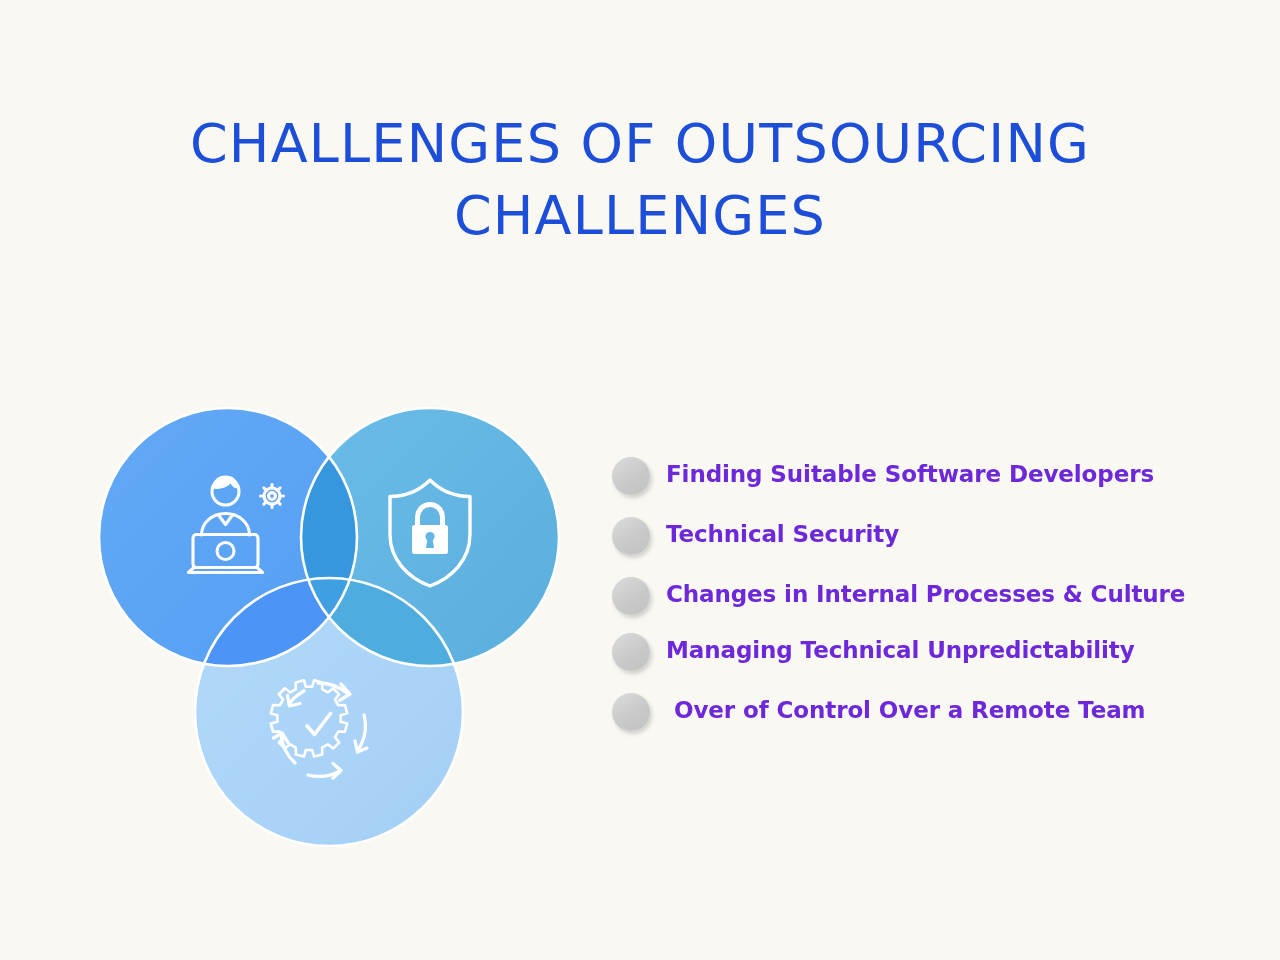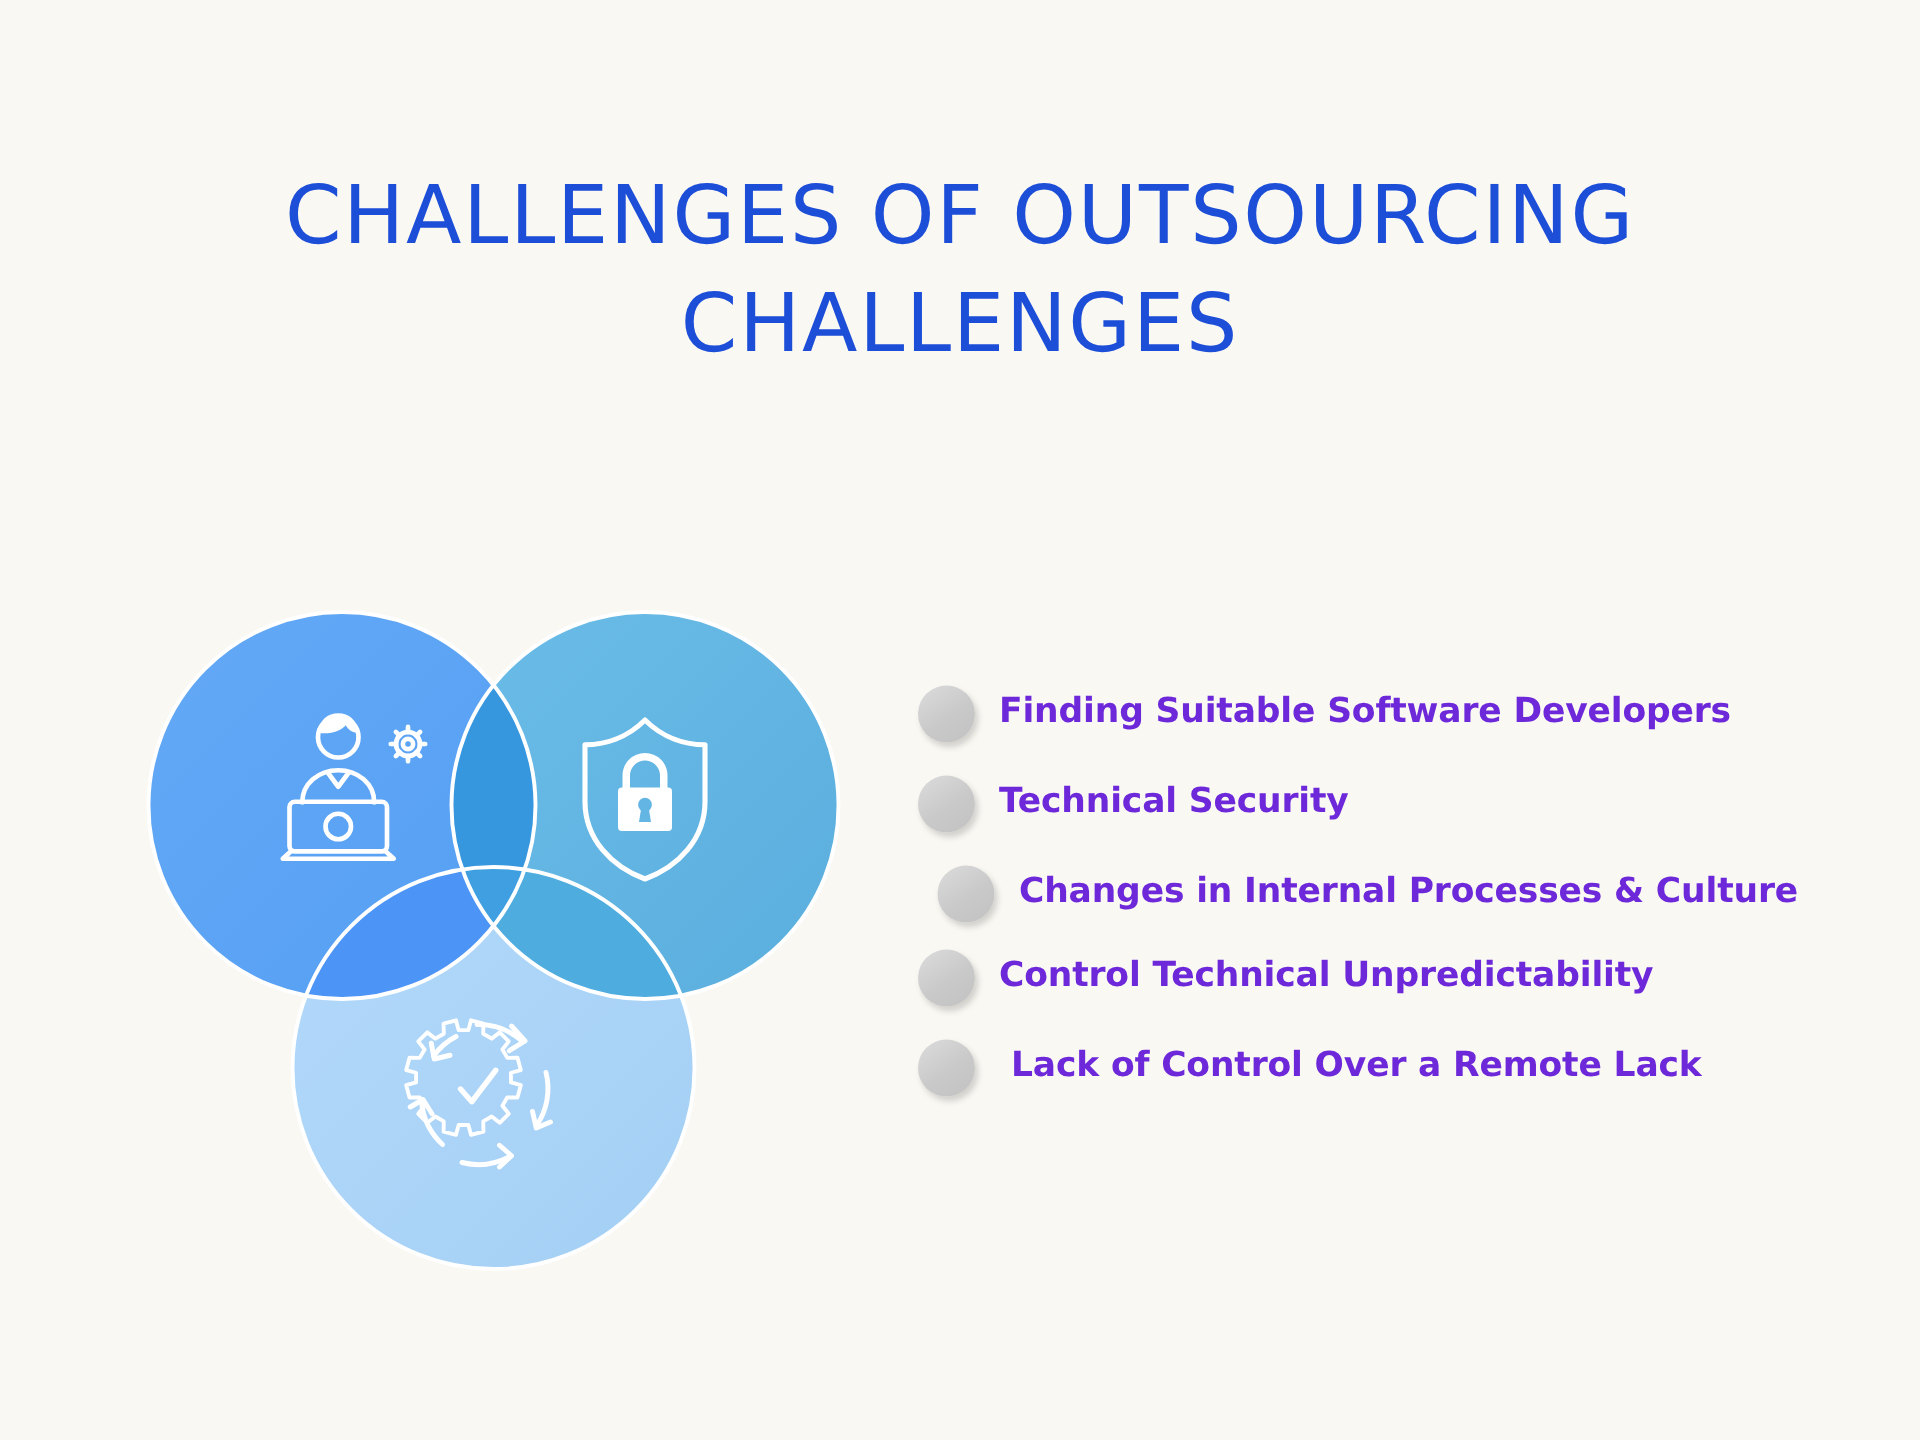--- a/index.html
+++ b/index.html
@@ -58,21 +58,21 @@
     left: 612px;
     top: 455px;
     width: 600px;
   }
   .list-item {
     display: flex;
     align-items: flex-start;
     margin-bottom: 18px;
     min-height: 42px;
   }
-  .list-item.compact { margin-bottom: 14px; justify-content: center; }
+  .list-item.compact { margin-bottom: 14px; }
   .bullet {
     flex: 0 0 auto;
     width: 38px;
     height: 38px;
     border-radius: 50%;
     background: linear-gradient(145deg, #dcdcdc 0%, #c9c9c9 55%, #c2c2c2 100%);
     box-shadow: 2px 3px 4px rgba(0,0,0,0.17);
     margin-top: 2px;
   }
   .bullet-label {
@@ -224,24 +224,24 @@
       <span class="bullet-label">Technical Security</span>
     </div>
 
     <div class="list-item compact">
       <span class="bullet"></span>
       <span class="bullet-label">Changes in Internal Processes &amp; Culture</span>
     </div>
 
     <div class="list-item">
       <span class="bullet"></span>
-      <span class="bullet-label">Control Technical Unpredictability</span>
-    </div>
-
-
-    <div class="list-item">
-      <span class="bullet"></span>
-      <span class="bullet-label indent">Lack of Control Over a Remote Lack</span>
+      <span class="bullet-label">Managing Technical Unpredictability</span>
+    </div>
+
+
+    <div class="list-item">
+      <span class="bullet"></span>
+      <span class="bullet-label indent">Over of Control Over a Remote Team</span>
     </div>
 
   </div>
 
 </div>
 
 </body></html>

